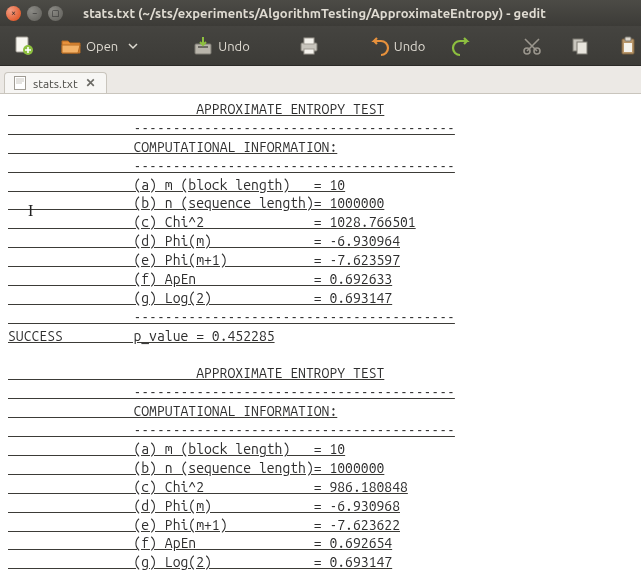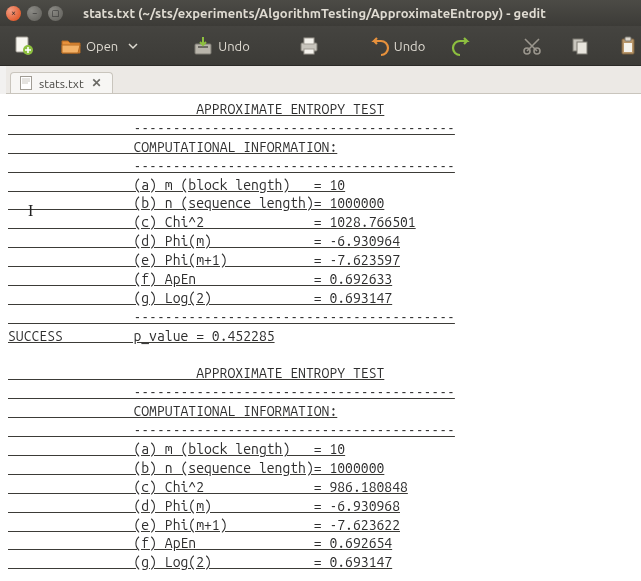--- a/index.html
+++ b/index.html
@@ -48,21 +48,20 @@
     cursor: pointer;
   }
   .ticon { width: 22px; height: 22px; display: inline-flex; align-items: center; justify-content: center; }
   .sep { width: 1px; height: 26px; background: #2b2a27; margin: 0 4px; }
   .tabbar {
     height: 28px;
     background: #ece9e5;
     border-bottom: 1px solid #c9c5bd;
     display: flex; align-items: flex-end;
     padding-left: 4px;
-    margin-left: 6px;
   }
   .tab {
     display: inline-flex; align-items: center; gap: 6px;
     background: #f7f6f4;
     border: 1px solid #c9c5bd; border-bottom: none;
     border-radius: 4px 4px 0 0;
     padding: 3px 8px;
     font-size: 12px;
     color: #4a4945;
   }

